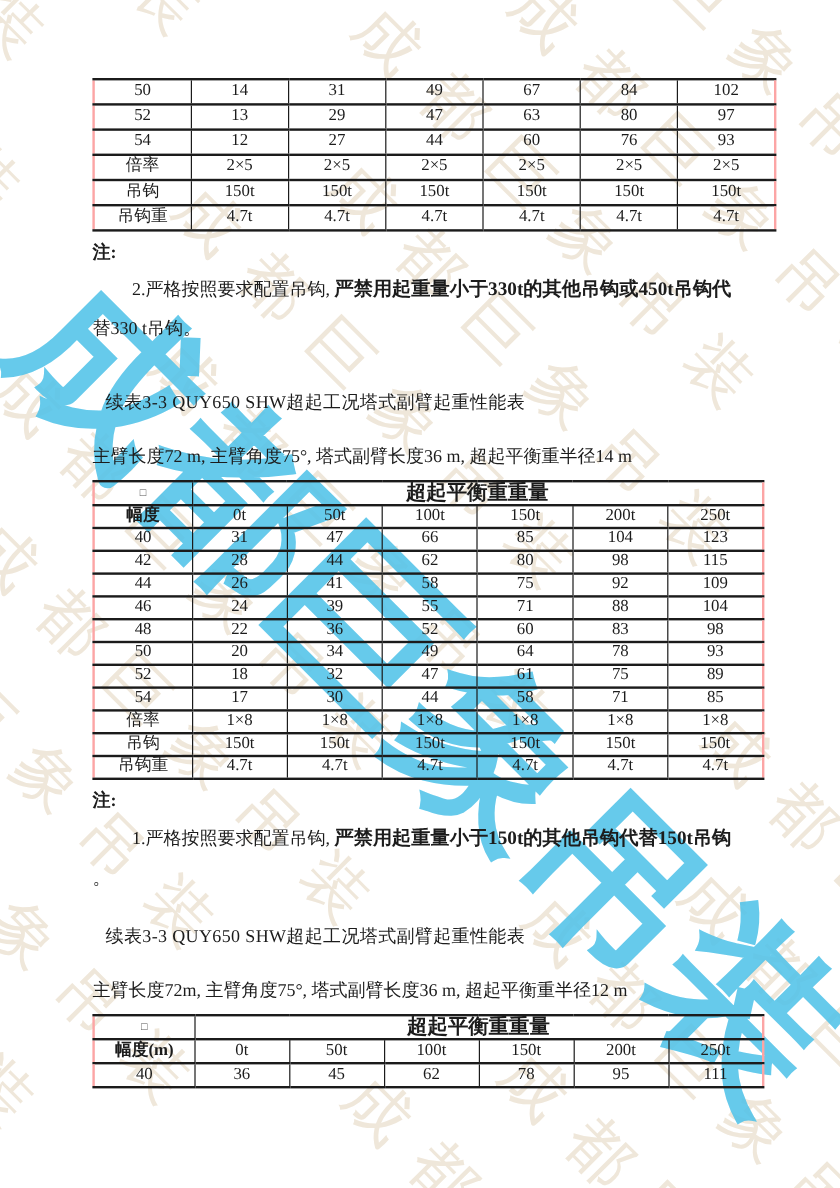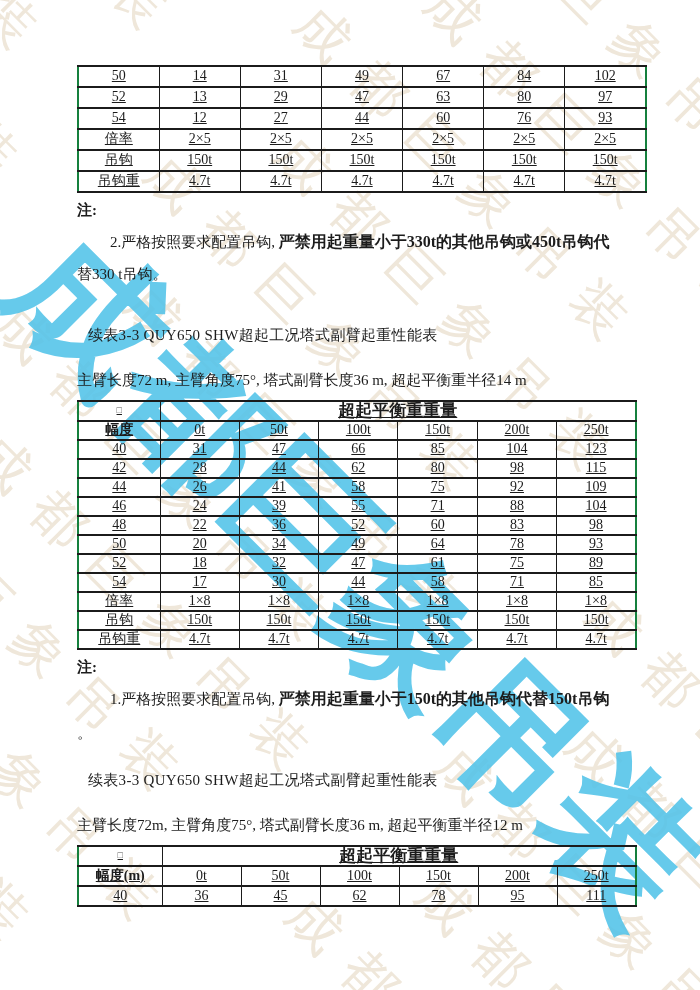--- a/index.html
+++ b/index.html
@@ -21,21 +21,21 @@
   
   .wm-big {
     position:absolute; left:90px; top:205px; z-index:2; pointer-events:none;
     font-size:150px; line-height:1; font-weight:bold; white-space:nowrap;
     transform:rotate(45deg); transform-origin:0 0; opacity:0.88;
     letter-spacing:0;
   }
   
   .content { position:absolute; inset:0; z-index:3; padding:65px 0 0 77px; }
   table.tbl { border-collapse:collapse; table-layout:fixed; background:transparent; }
-  table.tbl { border:2px solid #15803d;text-decoration:underline; }
+  table.tbl { border:2px solid #fca5a5; }
   .tbl td, .tbl th {
     border:1px solid #1b1b1b; border-top-width:2px; border-bottom-width:2px;
     text-align:center; vertical-align:middle; padding:0;
     font-size:14px; font-weight:400; line-height:1.05;
   }
   .top-tbl { width:570px; }
   .top-tbl td { height:19px; }
   .mid-tbl { width:560px; }
   .mid-tbl td, .mid-tbl th { height:17px; }
   .bot-tbl { width:560px; }

